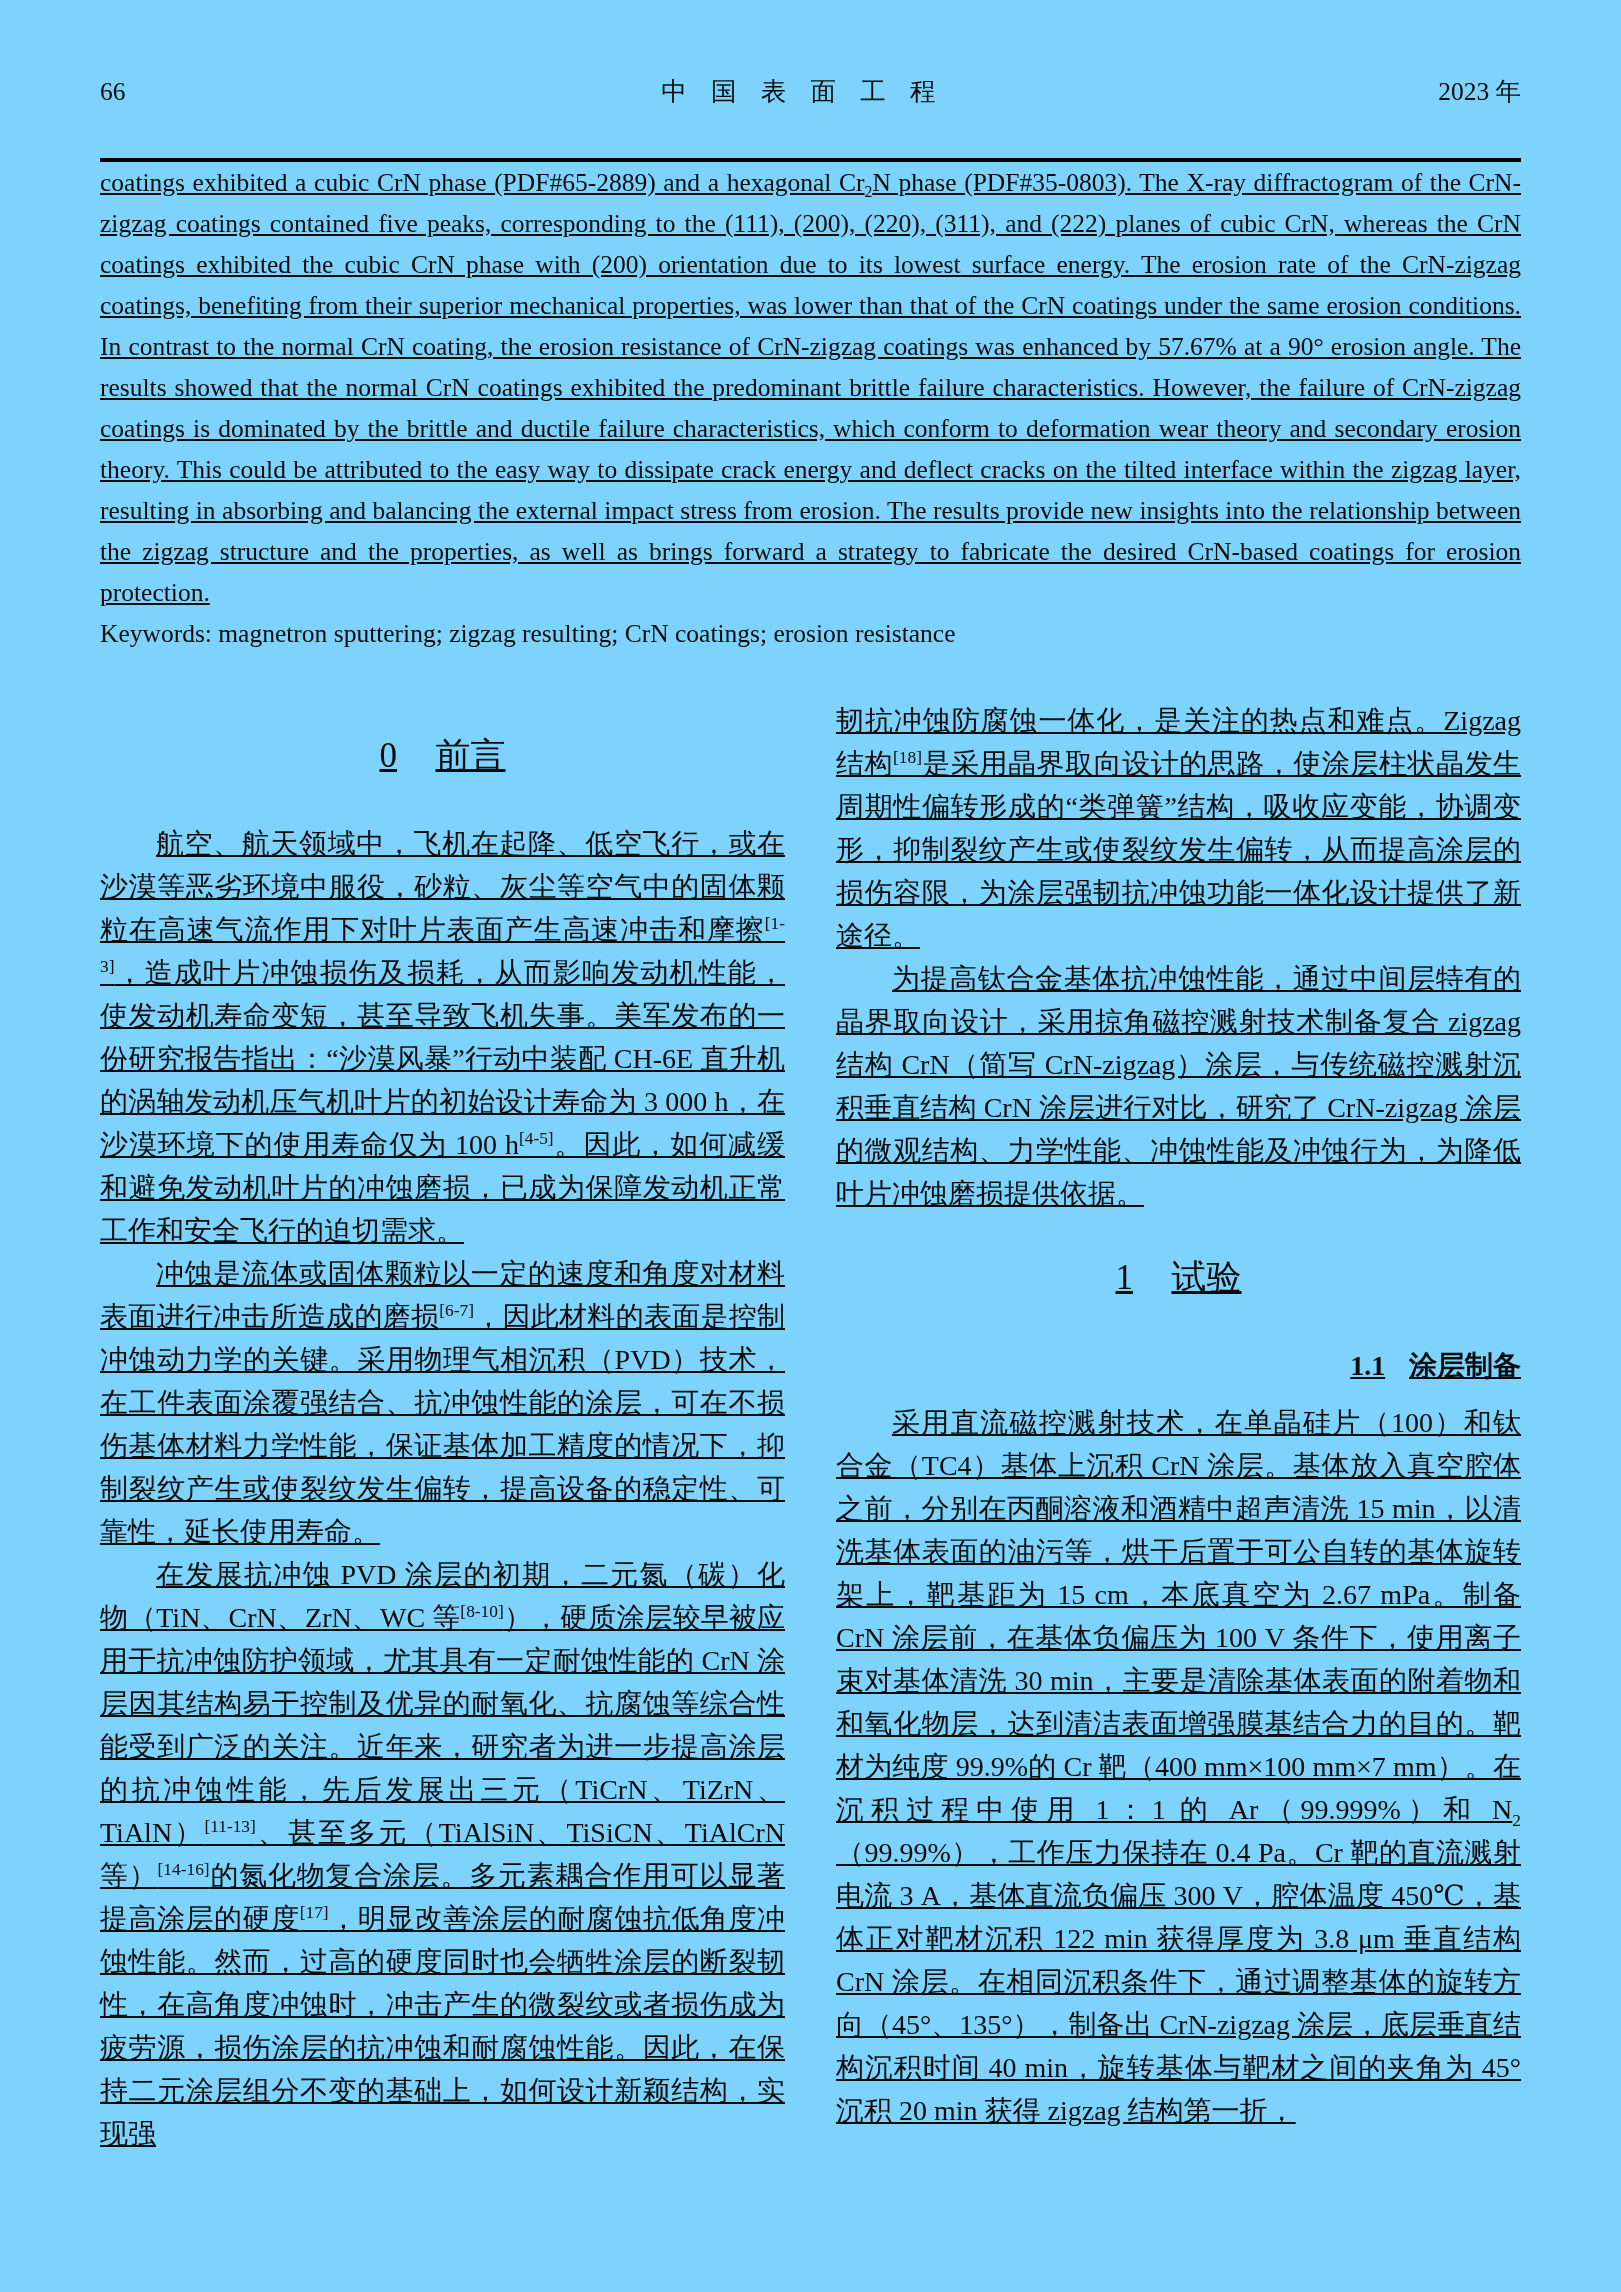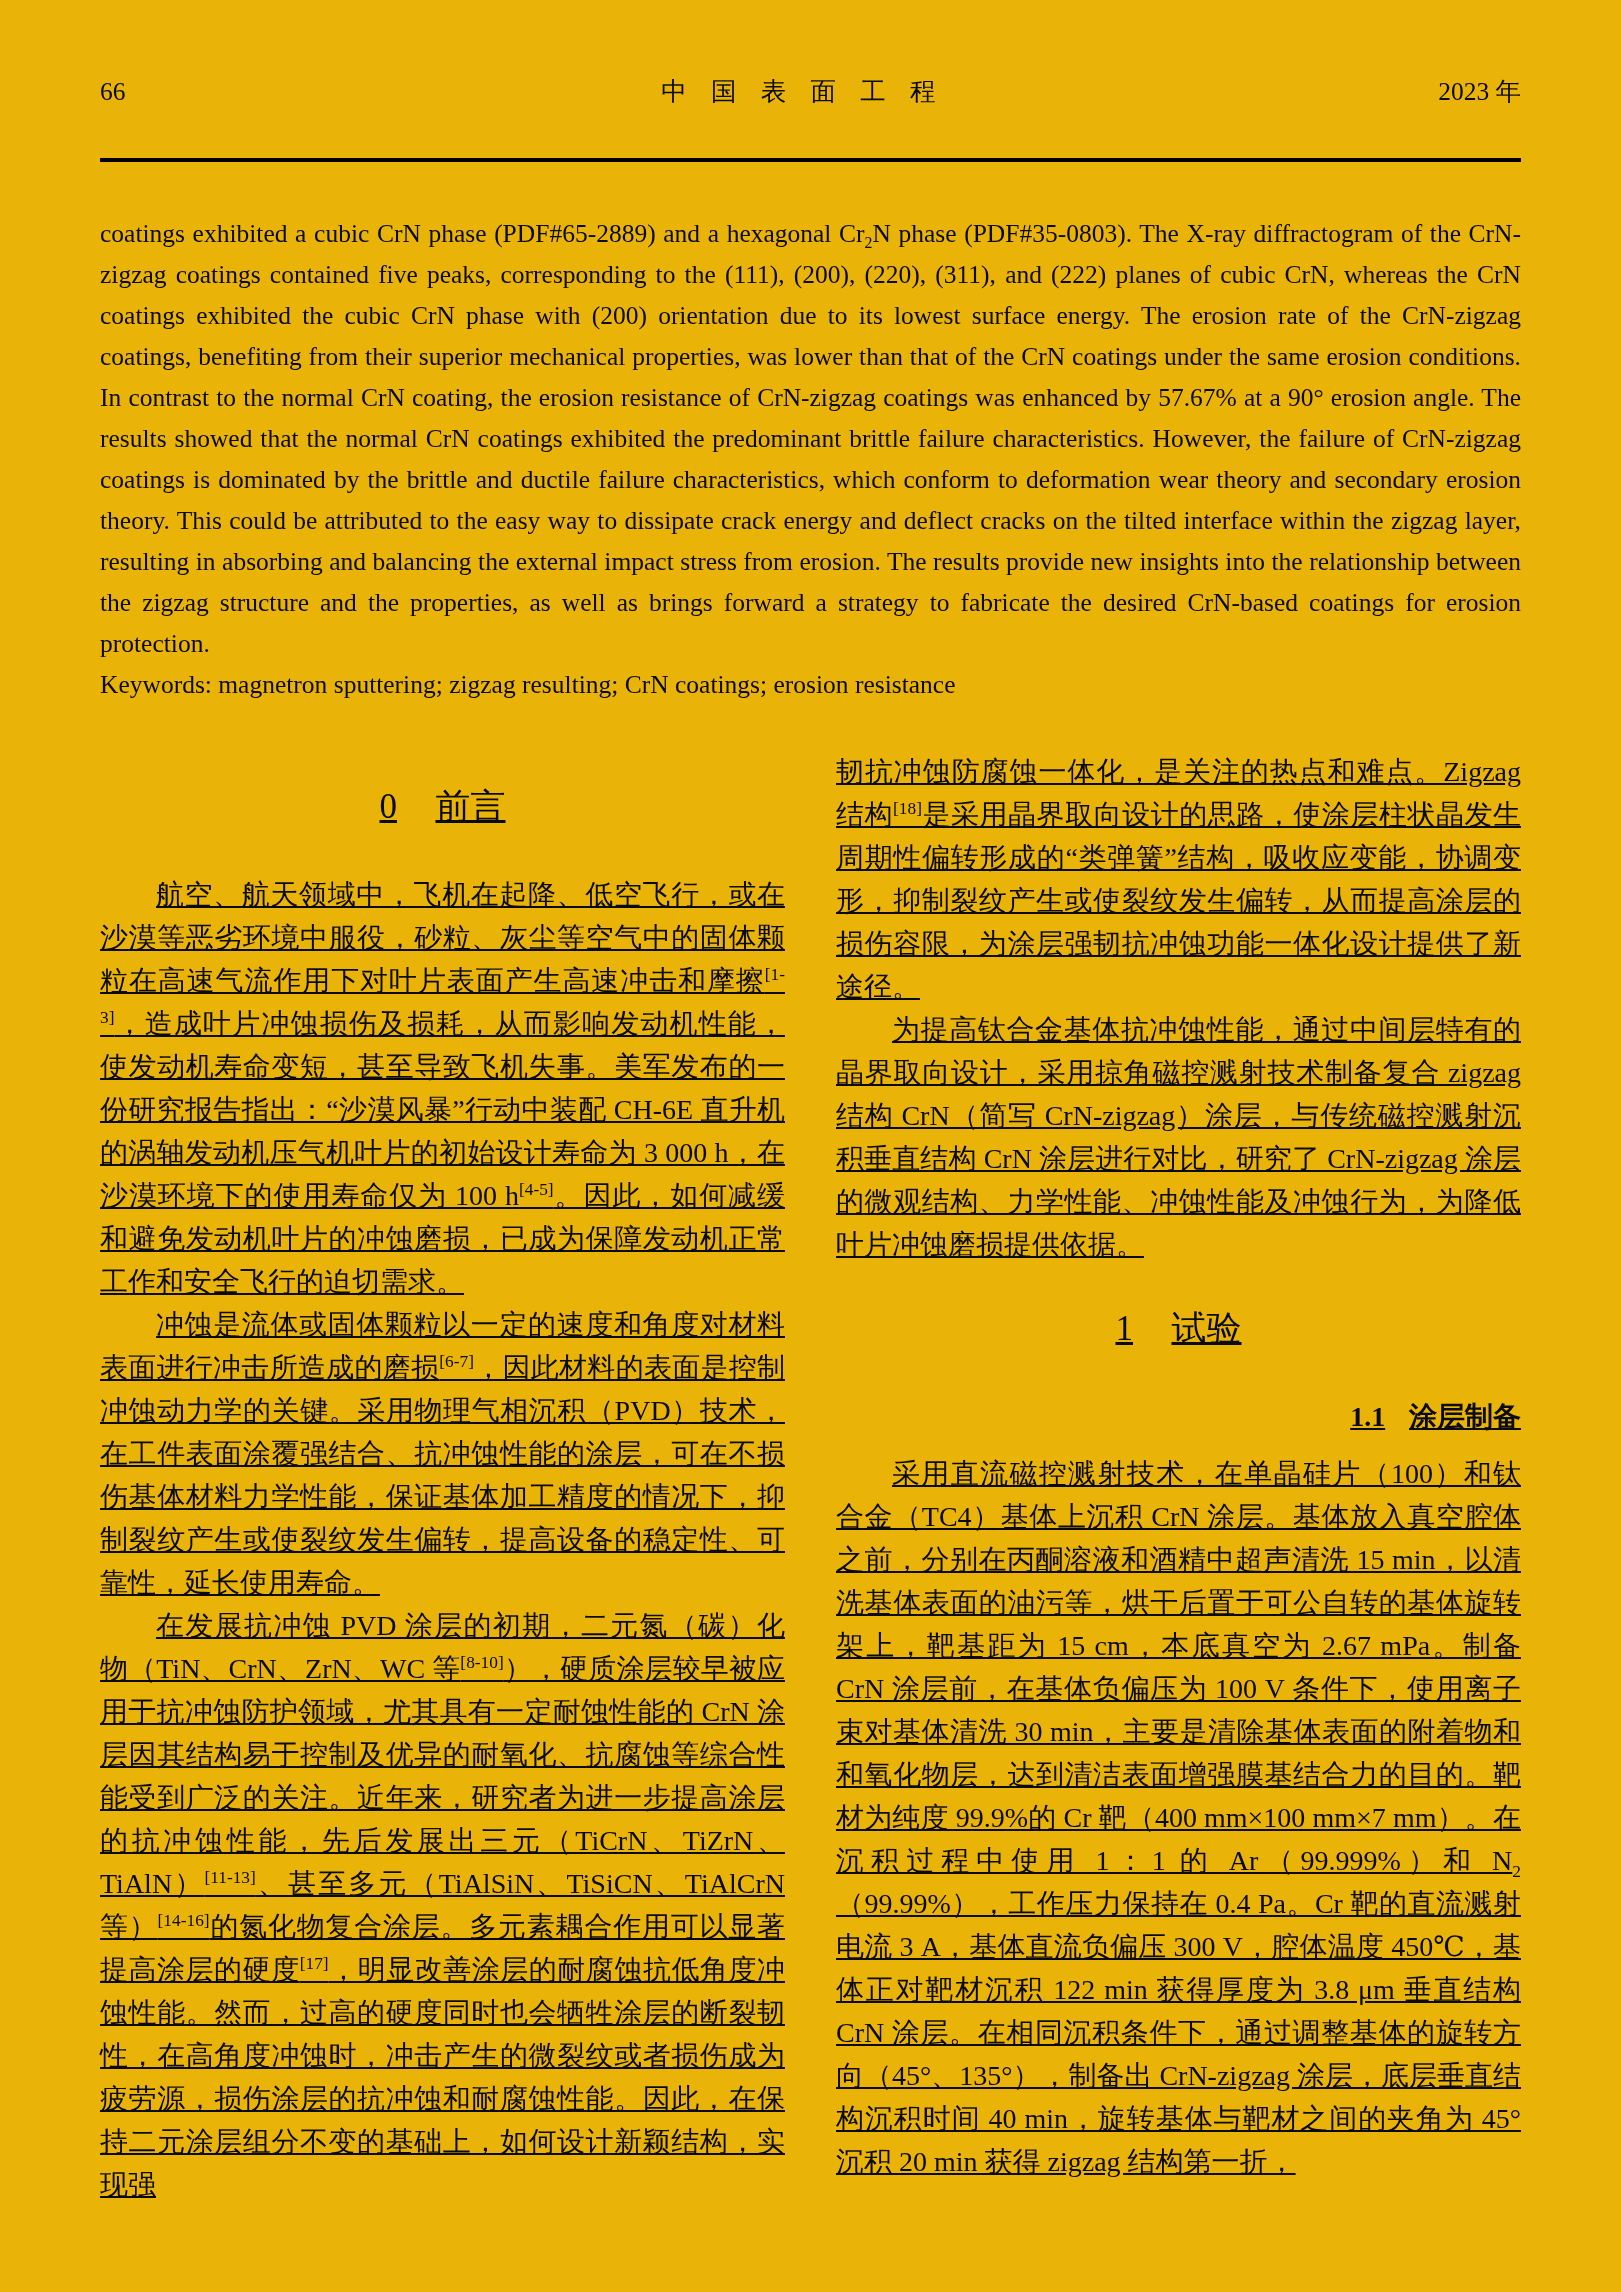--- a/index.html
+++ b/index.html
@@ -1,20 +1,20 @@
 <!DOCTYPE html>
 <html><head>
 <meta charset="utf-8">
 <style>
   html,body { margin:0; padding:0; background:#888; }
   .page {
     position:relative;
     width:1621px; height:2293px;
     margin:0 auto;
-    background:#eab308;
+    background:#7dd3fc;
     color:#0b0b0b;
     font-family:"Liberation Serif","DejaVu Serif",serif;
     box-sizing:border-box;
     padding:76px 100px 0 100px;
     overflow:hidden;
   }
   .running-head {
     position:relative;
     display:flex;
     justify-content:space-between;
@@ -28,24 +28,24 @@
     transform:translateX(-50%);
     letter-spacing:0.95em;
     white-space:nowrap;
   }
   .head-rule {
     height:3.9px;
     background:#000;
     margin-top:51px;
   }
   .abstract {
-    margin-top:51px;
     font-size:25.5px;
     line-height:41px;
     text-align:justify;
+    text-decoration:underline;
   }
   .keywords-line {
     font-size:25.5px;
     line-height:41px;
   }
   .kw-label { font-weight:400; }
   .columns {
     display:flex;
     gap:51px;
     margin-top:45px;

